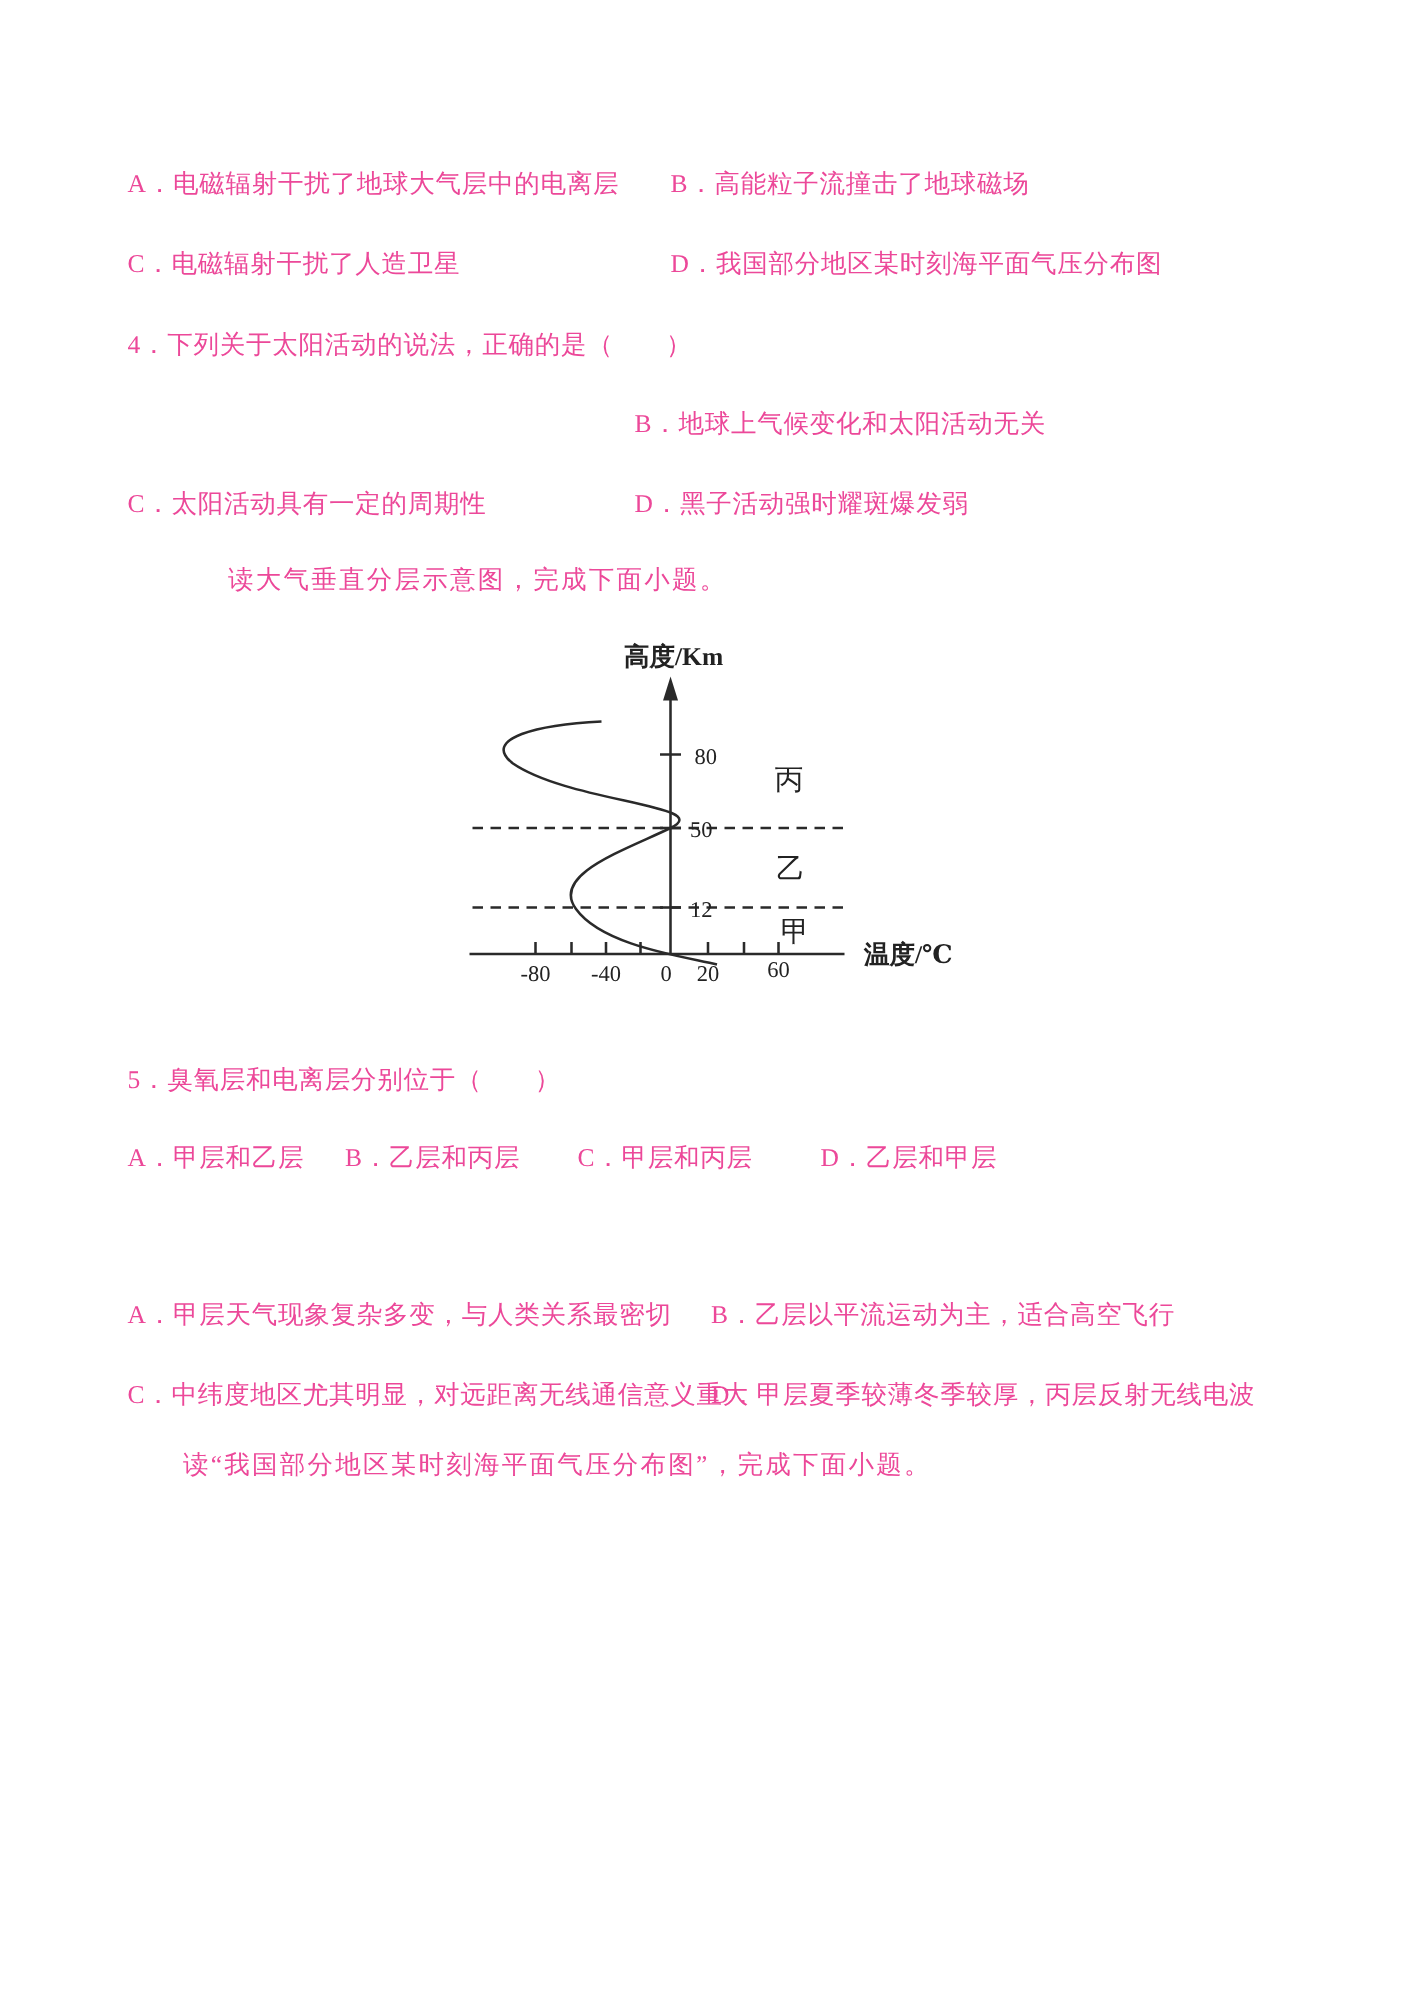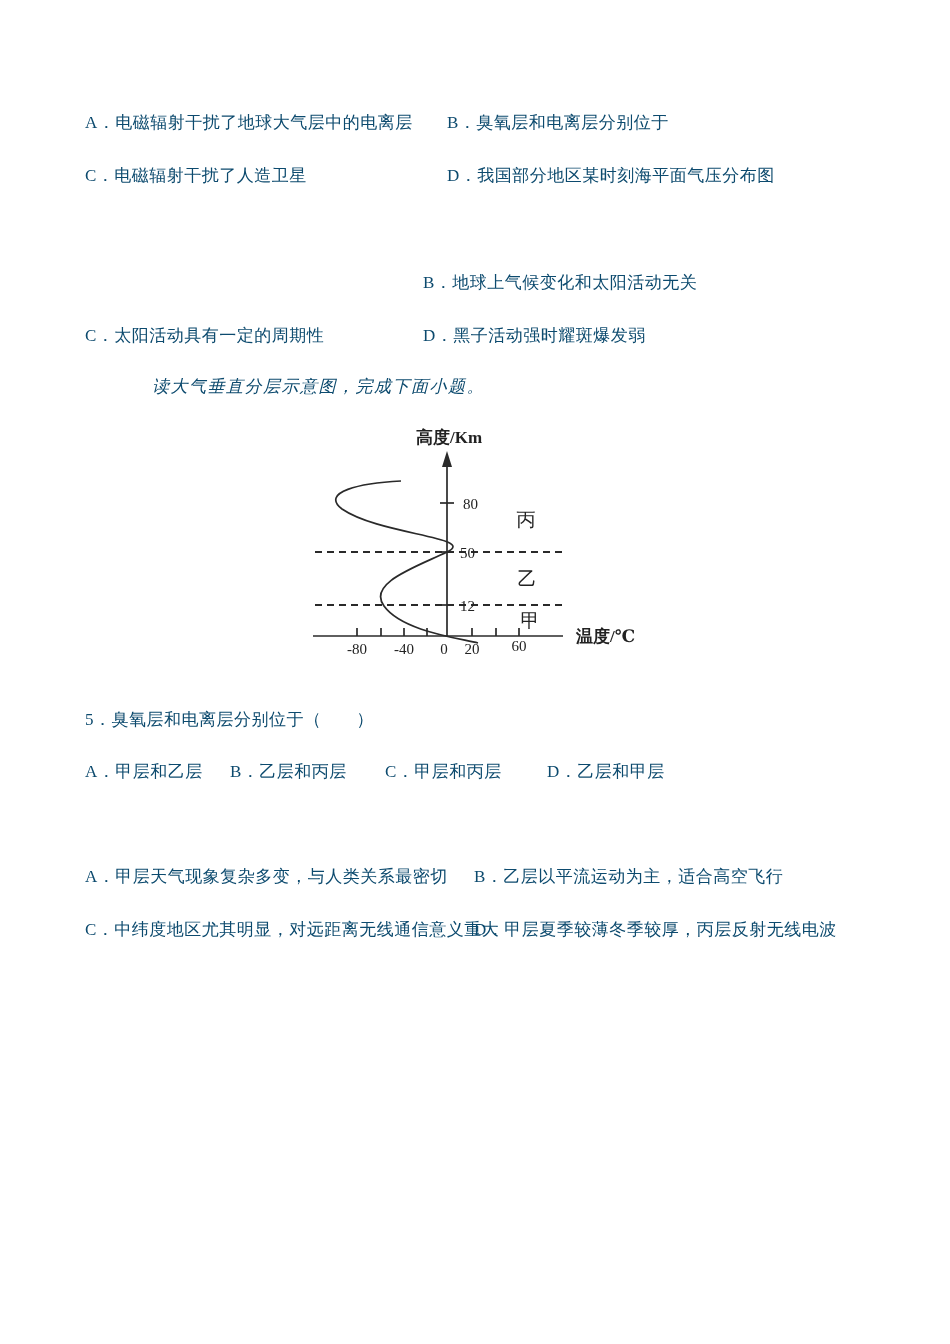--- a/index.html
+++ b/index.html
@@ -1,38 +1,39 @@
 <!DOCTYPE html>
 <html><head>
 <meta charset="utf-8">
 <style>
   html,body{margin:0;padding:0;background:#ffffff;}
   .page{
     position:relative;width:950px;height:1344px;background:#ffffff;
     font-family:"Liberation Serif","DejaVu Serif",serif;
-    color:#0c4a6e;overflow:hidden;
+    color:#ec4899;overflow:hidden;
   }
   .tl{position:absolute;white-space:nowrap;font-size:17px;line-height:21px;letter-spacing:0.5px;}
-  .kai{font-style:italic;letter-spacing:1.5px;}
+  .kai{letter-spacing:1.5px;}
   .diagram{position:absolute;left:280px;top:423px;}
   svg text{font-family:"Liberation Serif","DejaVu Serif",serif;fill:#222;}
   .axis-title{font-size:17px;font-weight:bold;}
   .ticknum{font-size:15px;}
   .layerlbl{font-size:19px;}
 </style>
 </head>
 <body>
 
 <div class="page">
 
   <span class="tl" style="left:85px;top:112px">A．电磁辐射干扰了地球大气层中的电离层</span>
-  <span class="tl" style="left:447px;top:112px">B．臭氧层和电离层分别位于</span>
+  <span class="tl" style="left:447px;top:112px">B．高能粒子流撞击了地球磁场</span>
   <span class="tl" style="left:85px;top:165px">C．电磁辐射干扰了人造卫星</span>
   <span class="tl" style="left:447px;top:165px">D．我国部分地区某时刻海平面气压分布图</span>
 
+  <span class="tl" style="left:85px;top:219px">4．下列关于太阳活动的说法，正确的是（　　）</span>
   <span class="tl" style="left:423px;top:272px">B．地球上气候变化和太阳活动无关</span>
   <span class="tl" style="left:85px;top:325px">C．太阳活动具有一定的周期性</span>
   <span class="tl" style="left:423px;top:325px">D．黑子活动强时耀斑爆发弱</span>
 
   <span class="tl kai" style="left:152px;top:376px">读大气垂直分层示意图，完成下面小题。</span>
 
   <div class="diagram">
     <svg width="380" height="245" viewBox="0 0 380 245">
 
       <g stroke="#2a2a2a" stroke-width="1.7">
@@ -83,14 +84,15 @@
   <span class="tl" style="left:85px;top:761px">A．甲层和乙层</span>
   <span class="tl" style="left:230px;top:761px">B．乙层和丙层</span>
   <span class="tl" style="left:385px;top:761px">C．甲层和丙层</span>
   <span class="tl" style="left:547px;top:761px">D．乙层和甲层</span>
 
   <span class="tl" style="left:474px;top:866px">B．乙层以平流运动为主，适合高空飞行</span>
   <span class="tl" style="left:85px;top:866px">A．甲层天气现象复杂多变，与人类关系最密切</span>
   <span class="tl" style="left:85px;top:919px">C．中纬度地区尤其明显，对远距离无线通信意义重大</span>
   <span class="tl" style="left:474px;top:919px">D．甲层夏季较薄冬季较厚，丙层反射无线电波</span>
 
+  <span class="tl kai" style="left:122px;top:966px">读“我国部分地区某时刻海平面气压分布图”，完成下面小题。</span>
 
 </div>
 
 </body></html>

